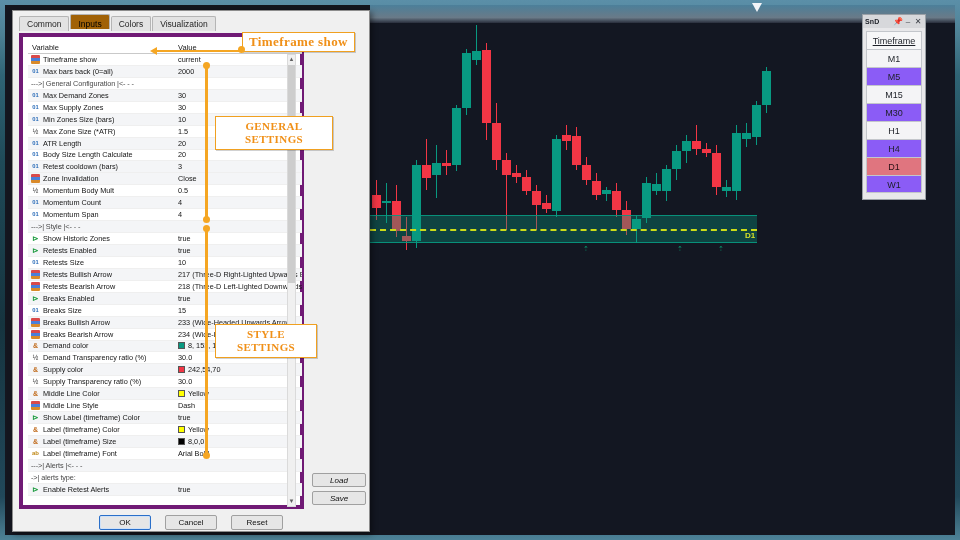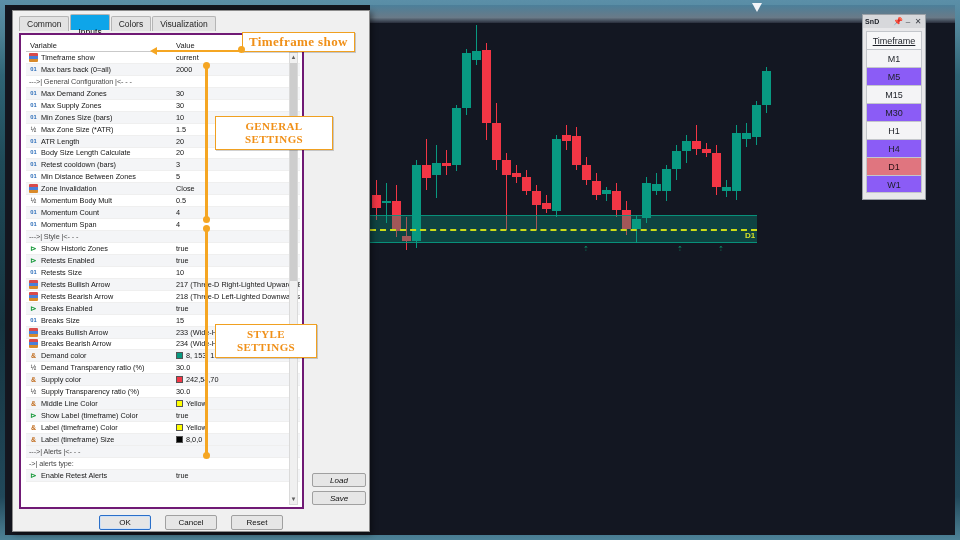--- a/index.html
+++ b/index.html
@@ -81,25 +81,25 @@
     position:absolute; left:12px; top:10px; width:358px; height:522px;
     background:#f0f0f0; border:1px solid #8d8d8d;
     box-shadow:2px 2px 6px rgba(0,0,0,.45);
   }
   .tabs { display:flex; padding:5px 4px 0 6px; gap:1px; height:20px; }
   .tab {
     font-size:8.5px; padding:2px 7px 3px; border:1px solid #b5b5b5;
     border-bottom:none; background:#e3e3e3; color:#1f1f1f; cursor:pointer;
     border-radius:2px 2px 0 0; line-height:11px;
   }
-  .tab.active { background:#0ea5e9; color:#000; position:relative; top:-2px; padding-top:12px; }
+  .tab.active { background:#a16207; color:#000; position:relative; top:-2px; padding-top:4px; }
 
   .panel {
     position:absolute; left:6px; top:22px; width:285px; height:476px;
-    background:#fff; border:2px solid #701a75;
+    background:#fff; border:4px solid #701a75;
   }
   .grid { position:absolute; left:5px; top:4px; width:274px; height:467px; overflow:hidden; }
   .ghead {
     display:flex; height:13px; font-size:7.5px; color:#202020;
     border-bottom:1px solid #c9c9c9; background:#fff; align-items:center;
   }
   .ghead .c1 { width:146px; padding-left:4px; }
   .ghead .c2 { flex:1; padding-left:4px; }
   .row {
     display:flex; height:11.95px; font-size:7.3px; color:#151515;
@@ -373,29 +373,20 @@
             </div>
             <div class="row z">
               <div class="c1">
                 <span class="ico int">01</span>
                 <span>Retest cooldown (bars)</span>
               </div>
               <div class="c2">
                 <span>3</span>
               </div>
             </div>
-            <div class="row">
-              <div class="c1">
-                <span class="ico int">01</span>
-                <span>Min Distance Between Zones</span>
-              </div>
-              <div class="c2">
-                <span>5</span>
-              </div>
-            </div>
             <div class="row z">
               <div class="c1">
                 <span class="ico enum"></span>
                 <span>Zone Invalidation</span>
               </div>
               <div class="c2">
                 <span>Close</span>
               </div>
             </div>
             <div class="row">
@@ -555,20 +546,29 @@
             <div class="row z">
               <div class="c1">
                 <span class="ico color">&amp;</span>
                 <span>Middle Line Color</span>
               </div>
               <div class="c2">
                 <span class="swatch" style="background: rgb(255, 255, 0);"></span>
                 <span>Yellow</span>
               </div>
             </div>
+            <div class="row">
+              <div class="c1">
+                <span class="ico enum"></span>
+                <span>Middle Line Style</span>
+              </div>
+              <div class="c2">
+                <span>Dash</span>
+              </div>
+            </div>
             <div class="row z">
               <div class="c1">
                 <span class="ico bool">⊳</span>
                 <span>Show Label (timeframe) Color</span>
               </div>
               <div class="c2">
                 <span>true</span>
               </div>
             </div>
             <div class="row">
@@ -582,20 +582,29 @@
               </div>
             </div>
             <div class="row z">
               <div class="c1">
                 <span class="ico color">&amp;</span>
                 <span>Label (timeframe) Size</span>
               </div>
               <div class="c2">
                 <span class="swatch" style="background: rgb(0, 0, 0);"></span>
                 <span>8,0,0</span>
+              </div>
+            </div>
+            <div class="row">
+              <div class="c1">
+                <span class="ico str">ab</span>
+                <span>Label (timeframe) Font</span>
+              </div>
+              <div class="c2">
+                <span>Arial Bold</span>
               </div>
             </div>
             <div class="row z sep">
               <div class="c1">
                 <span>---&gt;| Alerts |&lt;- - -</span>
               </div>
               <div class="c2">
                 <span></span>
               </div>
             </div>

